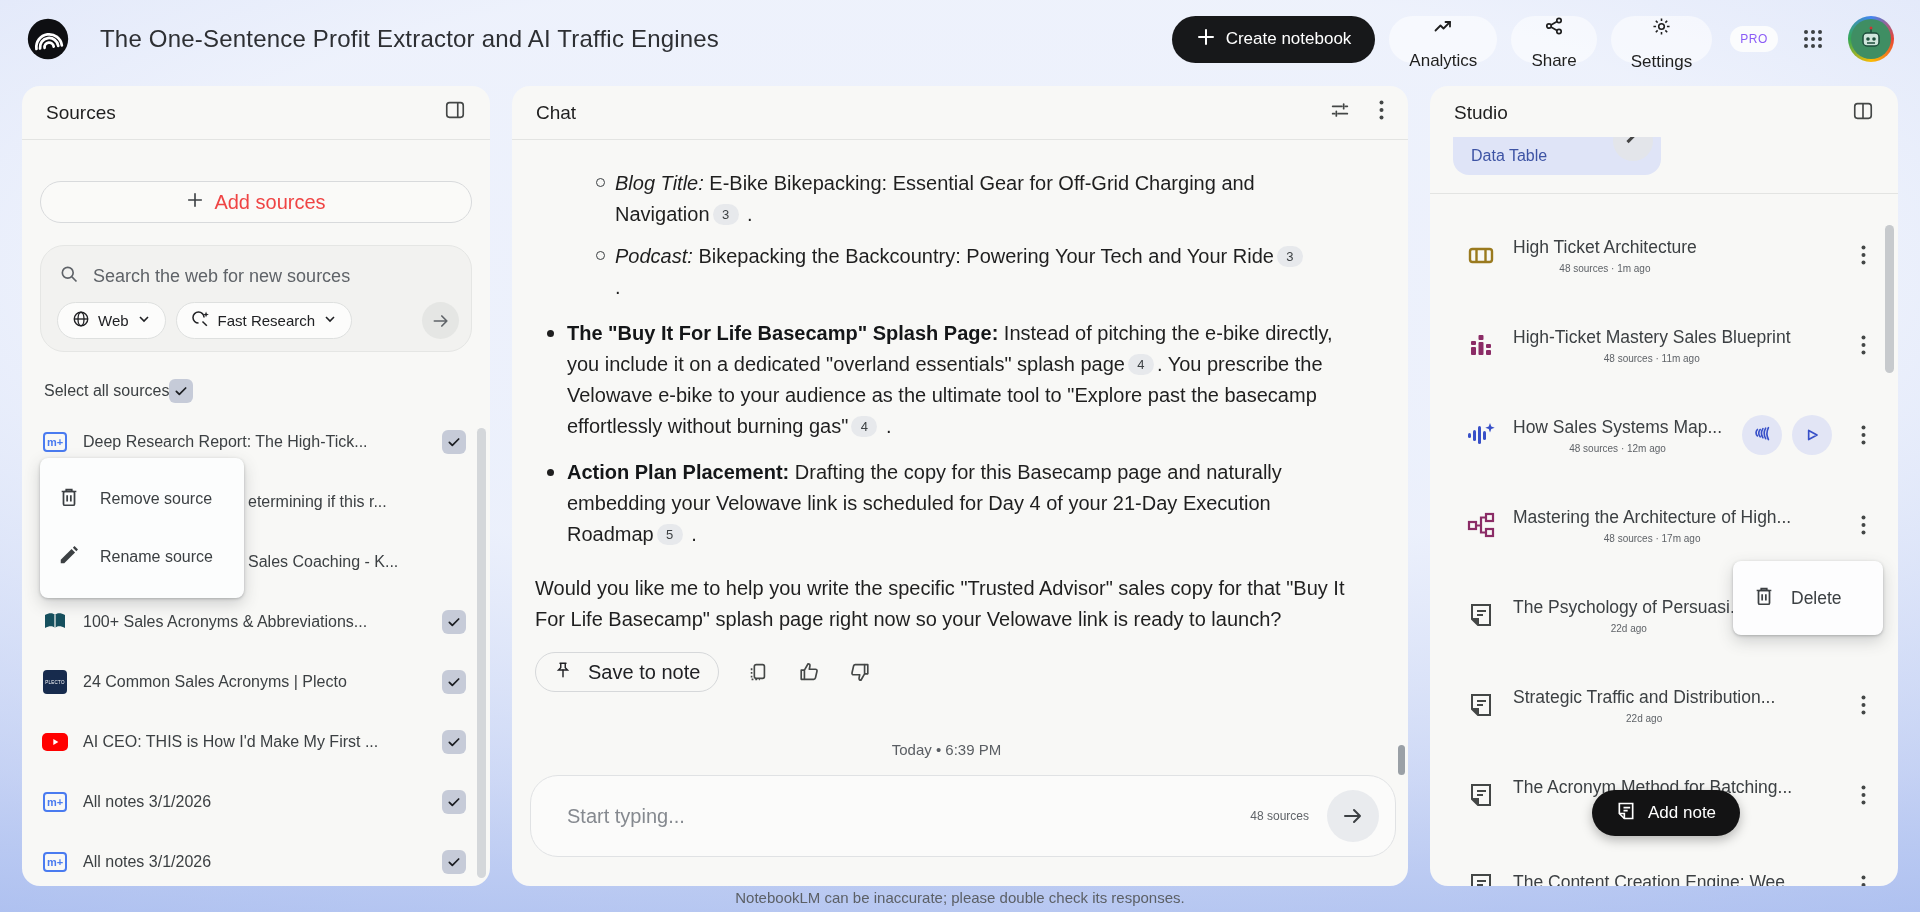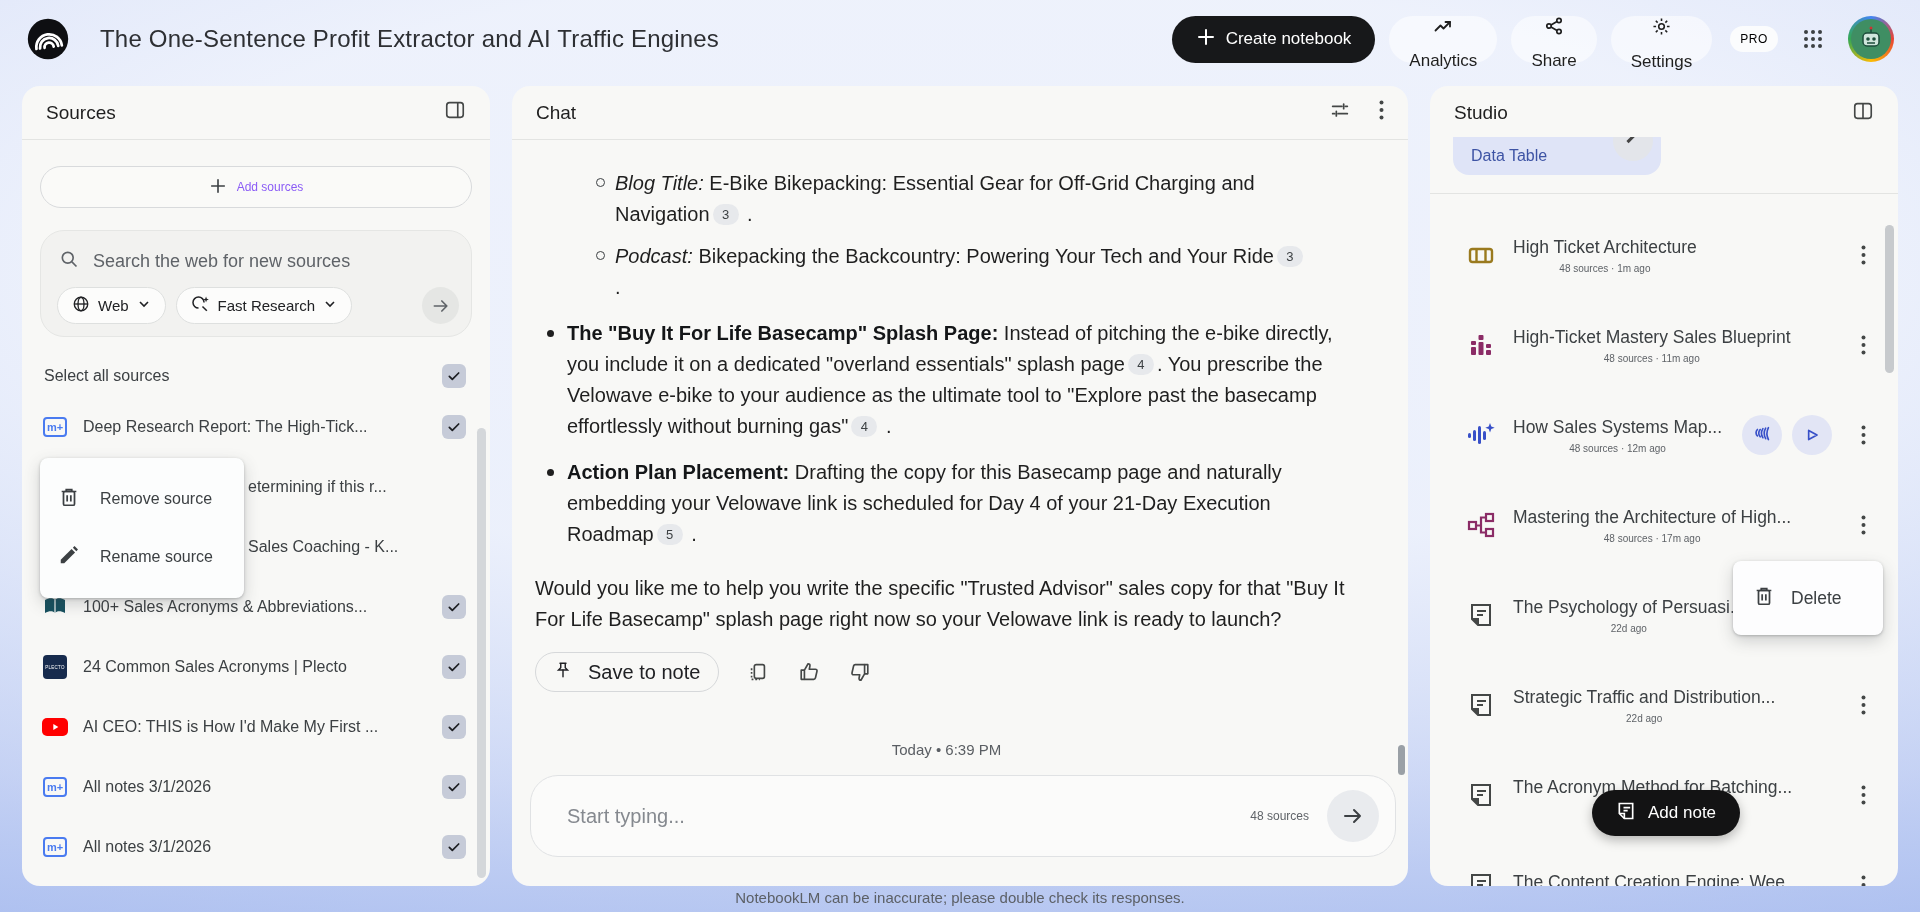--- a/index.html
+++ b/index.html
@@ -13,45 +13,45 @@
     position:relative;
   }
 
   
   .topbar { position:absolute; top:0; left:0; right:0; height:78px; display:flex; align-items:center; padding:8px 26px; }
   .logo { width:44px; height:44px; flex:none; }
   .app-title { margin-left:30px; font-size:24px; color:#2d2f33; letter-spacing:0.2px; white-space:nowrap; }
   .top-right { margin-left:auto; display:flex; align-items:center; gap:14px; }
   .btn-black { height:47px; border-radius:24px; background:#17181a; color:#fff; display:inline-flex; align-items:center; gap:10px; padding:0 24px; font-size:17px; cursor:pointer; }
   .btn-light { height:47px; border-radius:24px; background:rgba(255,255,255,0.55); color:#1f1f1f; display:inline-flex; align-items:center; gap:10px; padding:0 20px; font-size:17px; cursor:pointer;flex-direction:column; }
-  .pro-badge { height:26px; border-radius:13px; background:#fbfcfd; color:#000000; font-size:12px; letter-spacing:0.6px; display:inline-flex; align-items:center; padding:0 10px; margin-left:4px; }
+  .pro-badge { height:26px; border-radius:13px; background:#fbfcfd; color:#8b5cf6; font-size:12px; letter-spacing:0.6px; display:inline-flex; align-items:center; padding:0 10px; margin-left:4px; }
   .apps-grid { width:30px; height:30px; display:flex; align-items:center; justify-content:center; margin-left:6px; cursor:pointer; }
   .avatar-ring { width:46px; height:46px; border-radius:50%; background:conic-gradient(#4285f4,#ea4335,#fbbc04,#34a853,#4285f4); display:flex; align-items:center; justify-content:center; margin-left:6px; cursor:pointer; }
   .avatar-inner { width:40px; height:40px; border-radius:50%; background:#3f8e63; display:flex; align-items:center; justify-content:center; overflow:hidden; }
 
   
   .panel { position:absolute; top:86px; height:800px; background:#f8f8f6; border-radius:18px; overflow:hidden; }
   .panel-sources { left:22px;  width:468px; }
   .panel-chat    { left:512px; width:896px; }
   .panel-studio  { left:1430px;width:468px; }
   .panel-header { height:54px; display:flex; align-items:center; padding:0 24px; font-size:19px; color:#1f1f1f;text-align:right; }
   .hdr-divider { border-bottom:1px solid #e3e4e2; }
   .panel-header .hdr-icons { margin-left:auto; display:flex; align-items:center; gap:28px; }
 
   
   .src-body { padding:0 18px; position:relative; }
-  .add-sources-btn { margin-top:26px; height:42px; border:1px solid #d8dadc; border-radius:21px; background:#fafaf8; display:flex; align-items:center; justify-content:center; gap:10px; font-size:12px; color:#8b5cf6; cursor:pointer; }
+  .add-sources-btn { margin-top:41px; height:42px; border:1px solid #d8dadc; border-radius:21px; background:#fafaf8; display:flex; align-items:center; justify-content:center; gap:10px; font-size:20px; color:#ef4444; cursor:pointer; }
   .search-box { margin-top:22px; border-radius:24px; background:#f2f2f0; border:1px solid #e5e6e4; padding:12px 12px 12px 16px; }
   .search-row { display:flex; align-items:center; gap:14px; padding:6px 4px 14px 2px; }
   .search-row input { border:none; outline:none; background:transparent; font-family:inherit; font-size:18px; color:#3c4043; flex:1; }
   .search-row input::placeholder { color:#5f6368; }
   .chips-row { display:flex; align-items:center; gap:10px; }
   .chip { height:37px; border-radius:19px; background:#fcfcfb; border:1px solid #dee0df; display:inline-flex; align-items:center; gap:8px; padding:0 14px; font-size:15px; color:#202124; cursor:pointer; white-space:nowrap; }
   .go-circle { margin-left:auto; width:37px; height:37px; border-radius:50%; background:#e5e6e4; display:flex; align-items:center; justify-content:center; cursor:pointer; }
-  .select-all { margin-top:20px; height:38px; display:flex; align-items:center; justify-content:space-between; padding:0 6px 0 4px; font-size:16px; color:#3c4043; }
+  .select-all { margin-top:20px; height:38px; display:flex; align-items:center; padding:0 6px 0 4px; font-size:16px; color:#3c4043; }
   .src-list { margin-top:2px; }
   .src-row { height:60px; display:flex; align-items:center; gap:15px; padding:0 6px 0 2px; position:relative; }
   .src-title { font-size:16px; color:#3c4043; flex:1; white-space:nowrap; overflow:hidden; }
   .src-row.occluded .favicon { visibility:hidden; }
   .src-row.occluded .src-title { position:absolute; left:208px; right:50px; }
   .favicon { width:26px; height:26px; flex:none; display:flex; align-items:center; justify-content:center; }
   .note-fav { width:24px; height:20px; border:2px solid #4a7bf0; border-radius:4px; color:#4a7bf0; font-size:11px; font-weight:bold; display:flex; align-items:center; justify-content:center; }
   .plecto-fav { width:24px; height:24px; border-radius:4px; background:#172b4d; color:#fff; font-size:4.5px; letter-spacing:0.3px; display:flex; align-items:center; justify-content:center; }
   .yt-fav { width:26px; height:18px; border-radius:5px; background:#f00; display:flex; align-items:center; justify-content:center; }
   .checkbox { width:24px; height:24px; border-radius:6px; background:#c6cbd8; display:flex; align-items:center; justify-content:center; flex:none; cursor:pointer; }

